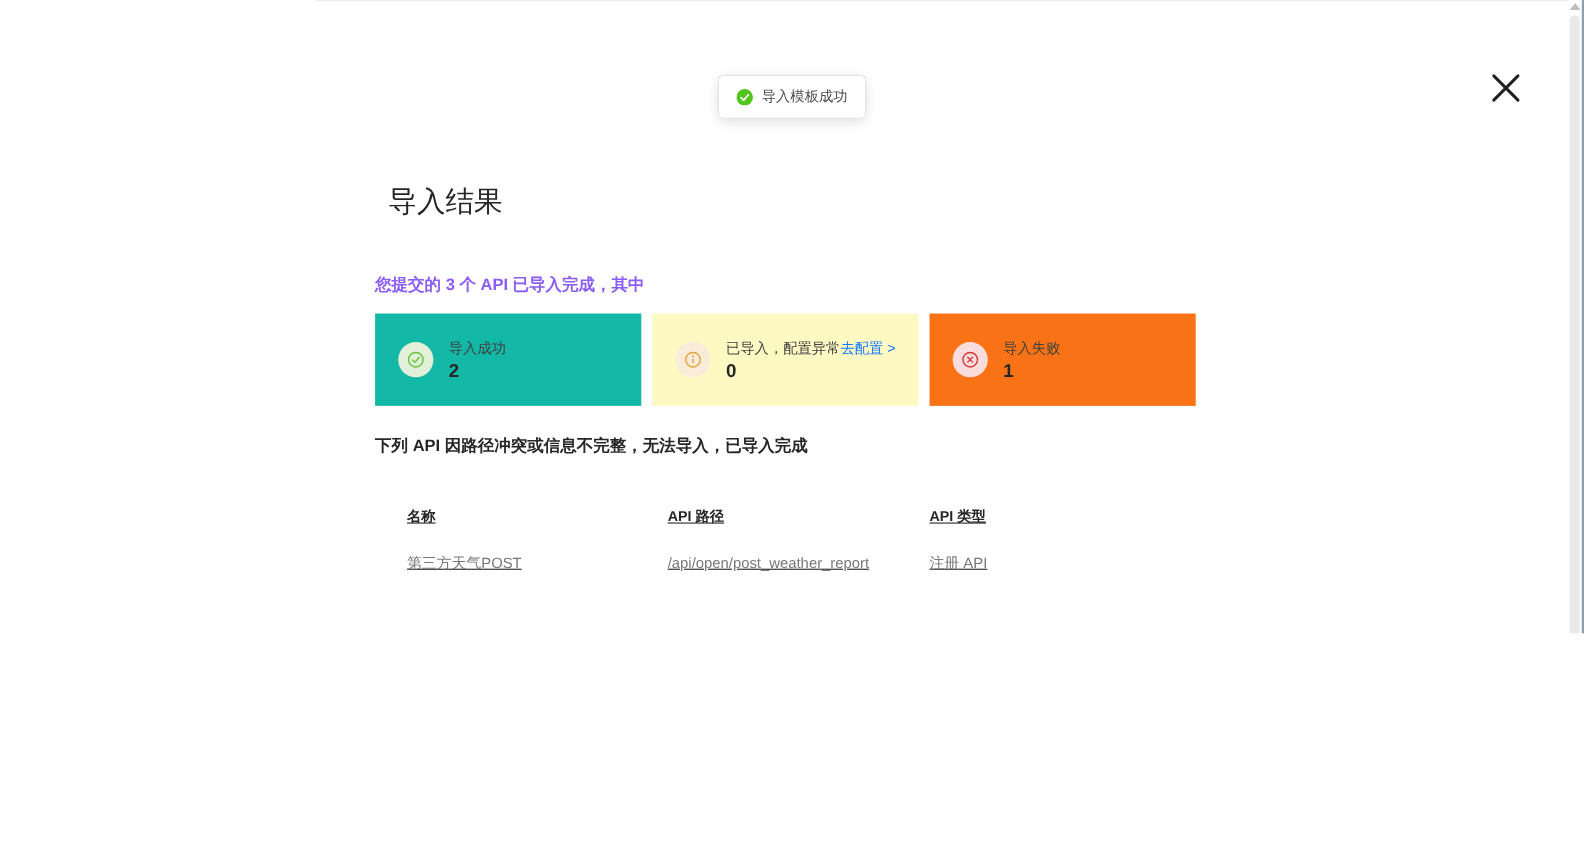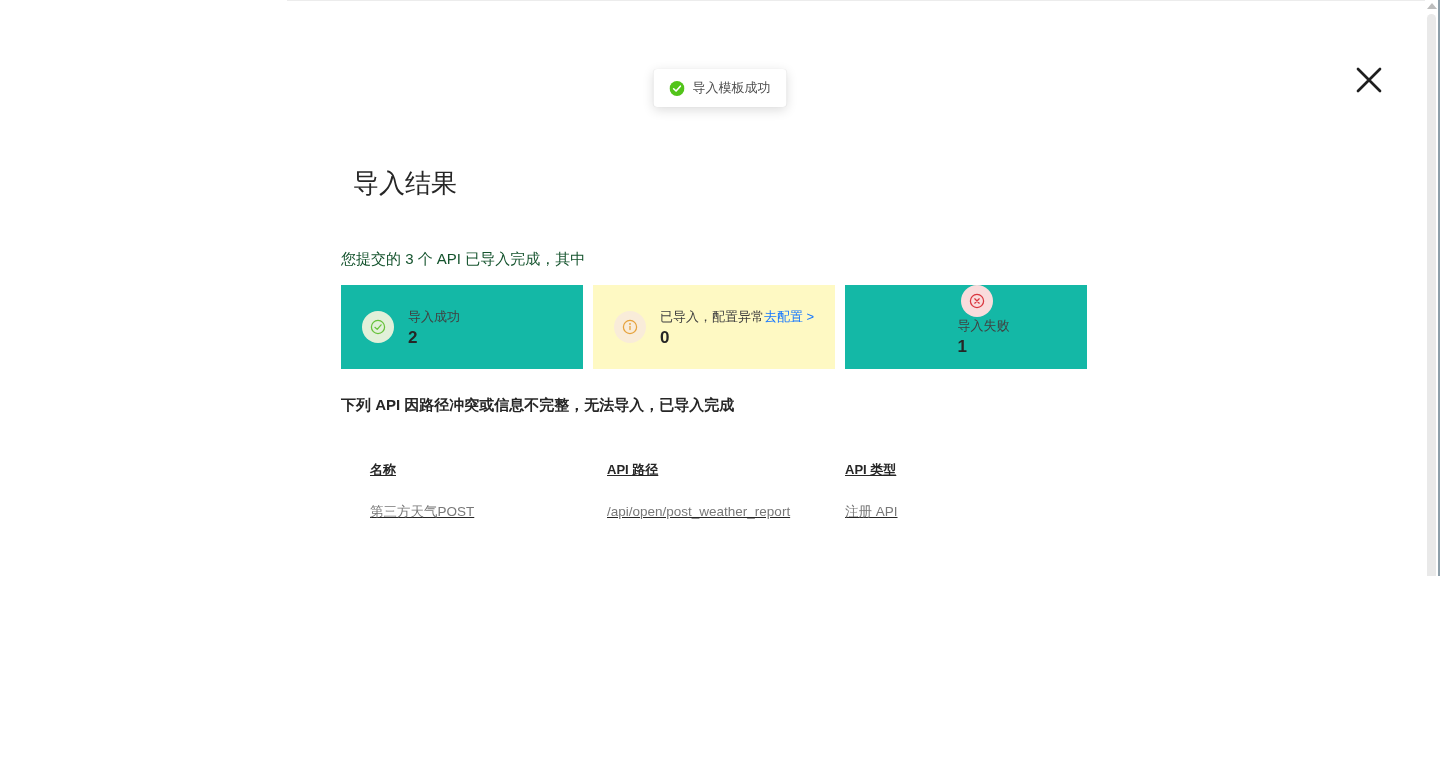--- a/index.html
+++ b/index.html
@@ -17,28 +17,28 @@
          border-radius:4px;box-shadow:0 3px 12px rgba(0,0,0,0.14),0 0 1px rgba(0,0,0,0.08);}
   .toast .msg{font-size:13px;color:#4d4d4d;white-space:nowrap;}
   .toast svg{display:block;}
 
   
   .close-btn{position:absolute;left:1351px;top:63px;width:36px;height:36px;cursor:pointer;
              display:flex;align-items:center;justify-content:center;background:transparent;border:none;padding:0;}
 
   
   .page-title{position:absolute;left:320px;top:166px;font-size:26px;font-weight:500;color:#262626;margin-left:33px;}
-  .summary{position:absolute;left:341px;top:250px;font-size:15px;font-weight:400;color:#14532d;}
+  .summary{position:absolute;left:341px;top:250px;font-size:15px;font-weight:700;color:#8b5cf6;}
 
   
   .cards{position:absolute;left:341px;top:285px;display:flex;gap:10px;}
   .card{width:242px;height:84px;display:flex;align-items:center;box-sizing:border-box;padding-left:21px;}
   .card.success{background:#14b8a6;}
   .card.warning{background:#fef9c3;}
-  .card.danger{background:#14b8a6;flex-direction:column;}
+  .card.danger{background:#f97316;}
   .icon-disc{width:32px;height:32px;border-radius:50%;display:flex;align-items:center;justify-content:center;flex:0 0 auto;}
   .success .icon-disc{background:#e2f0d9;}
   .warning .icon-disc{background:#f9ecd9;}
   .danger .icon-disc{background:#f9dcdc;}
   .card .text{margin-left:14px;display:flex;flex-direction:column;gap:3px;}
   .card .label{font-size:13px;color:#404040;white-space:nowrap;}
   .card .value{font-size:17px;font-weight:700;color:#262626;line-height:1;}
   .card .label a{color:#1677ff;text-decoration:none;cursor:pointer;}
 
   

